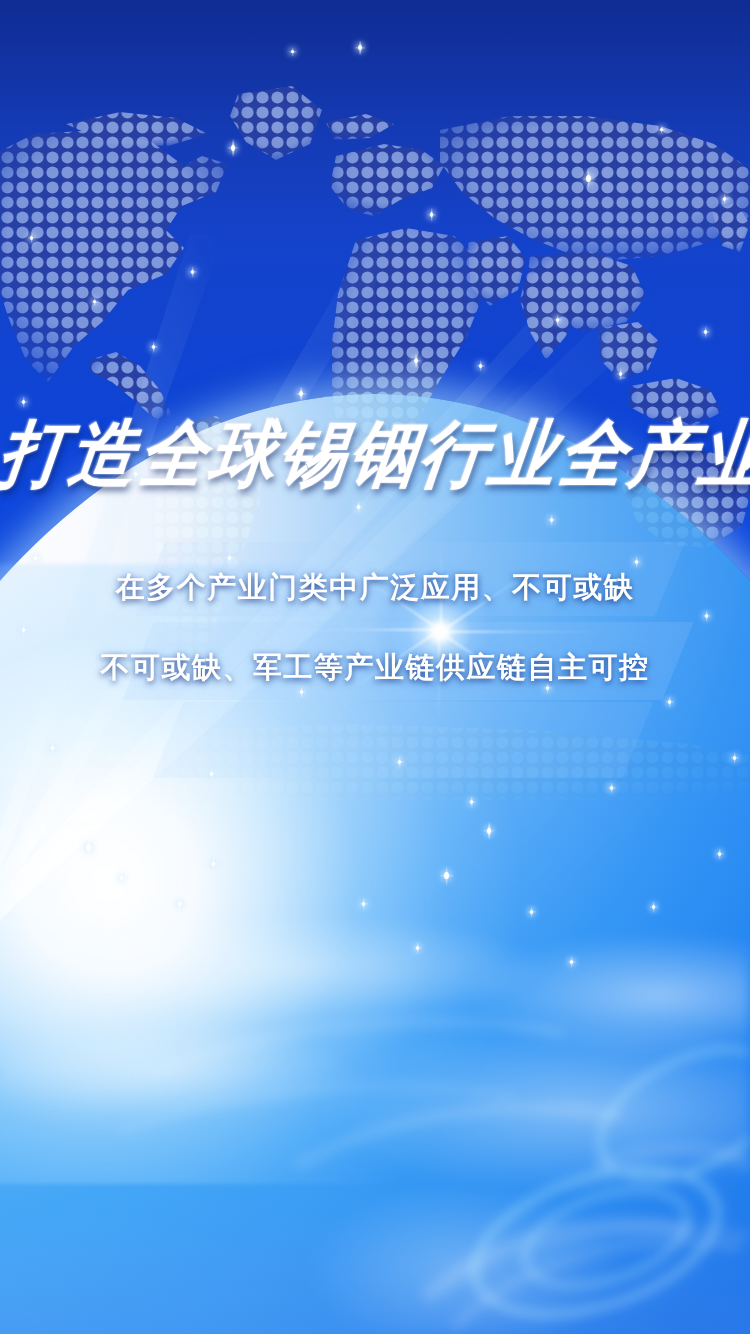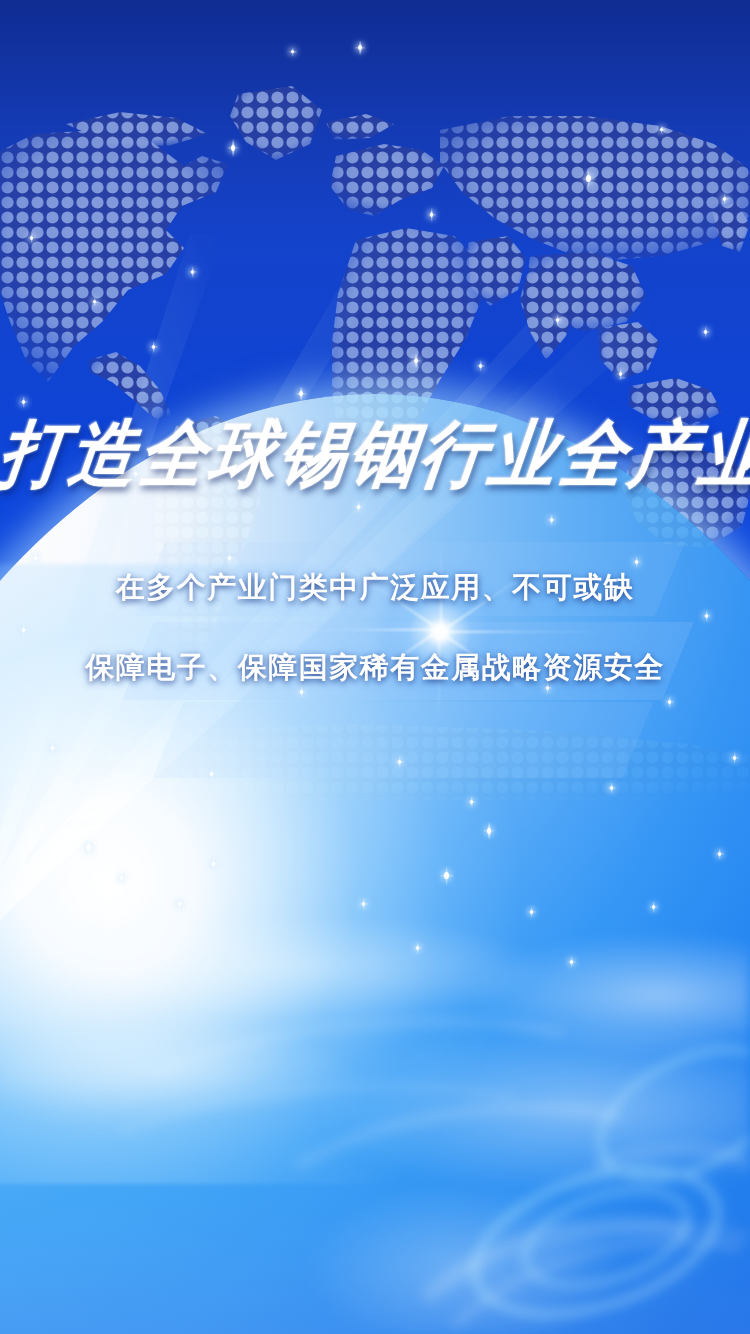--- a/index.html
+++ b/index.html
@@ -411,18 +411,18 @@
 
   <div class="content">
 
     <div class="headline">打造全球锡铟行业全产业链链主</div>
 
     <div class="sub-list">
       <div class="sub-line">
         <span class="txt">在多个产业门类中广泛应用、不可或缺</span>
       </div>
       <div class="sub-line">
-        <span class="txt">保障电子、保障国家稀有金属战略资源安全</span>
+        <span class="txt">不可或缺、军工等产业链供应链自主可控</span>
       </div>
     </div>
 
   </div>
 </div>
 
 </body></html>

